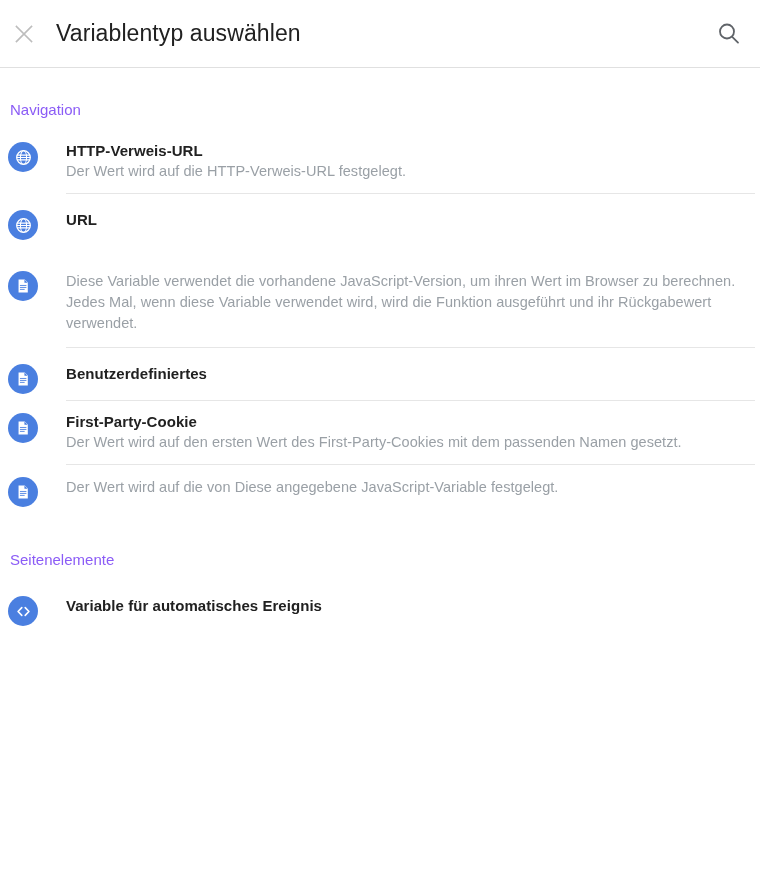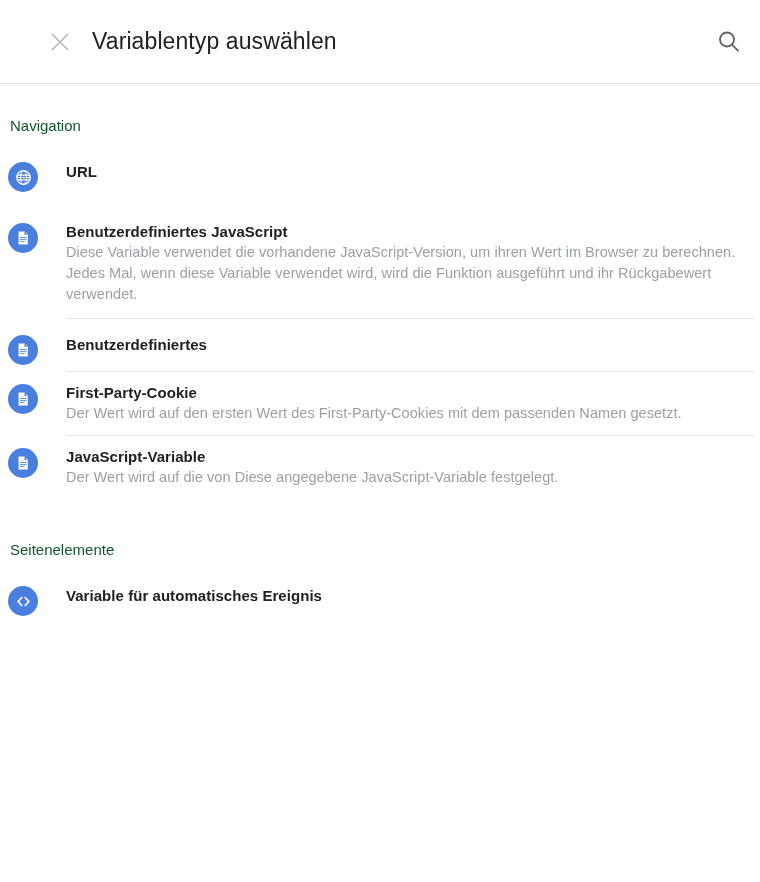--- a/index.html
+++ b/index.html
@@ -13,27 +13,26 @@
     height: 882px;
     overflow: hidden;
     font-family: "Liberation Sans", "DejaVu Sans", sans-serif;
     -webkit-font-smoothing: antialiased;
     color: #212121;
   }
 
   
   .header {
     position: relative;
-    height: 84px;
+    height: 68px;
     box-sizing: border-box;
     border-bottom: 1px solid #e0e0e0;
     display: flex;
     align-items: center;
     background: #ffffff;
-    padding-left: 36px;
   }
   .close-btn {
     width: 24px;
     height: 24px;
     margin-left: 12px;
     margin-right: 20px;
     flex: 0 0 auto;
     display: flex;
     align-items: center;
     justify-content: center;
@@ -64,21 +63,21 @@
   
   .content {
     padding: 0;
   }
   .section {
     padding: 0;
   }
   .section-title {
     font-size: 15px;
     font-weight: 400;
-    color: #14532d;
+    color: #8b5cf6;
     padding: 0 0 0 10px;
     margin: 0;
     line-height: 1;
   }
   .section-nav   .section-title { padding-top: 34px; }
   .section-vars  .section-title { padding-top: 43px; }
   .section-elems .section-title { padding-top: 43px; }
 
   .items { margin-top: 13px; }
 
@@ -160,50 +159,62 @@
     </span>
   </div>
 </div>
 
 <div class="content">
 
   <div class="section section-nav">
     <div class="section-title">Navigation</div>
     <div class="items">
 
-
-      <div class="item single">
+      <div class="item">
         <div class="item-icon">
           <svg width="17" height="17" viewBox="0 0 20 20" aria-hidden="true">
             <circle cx="10" cy="10" r="8" fill="none" stroke="#ffffff" stroke-width="1.5"></circle>
             <ellipse cx="10" cy="10" rx="3.6" ry="8" fill="none" stroke="#ffffff" stroke-width="1.2"></ellipse>
             <path d="M2.4 7.2 H17.6 M2.4 12.8 H17.6 M2 10 H18" stroke="#ffffff" stroke-width="1.2" fill="none"></path>
           </svg>
         </div>
         <div class="item-body">
+          <div class="item-title">HTTP-Verweis-URL</div>
+          <div class="item-desc">Der Wert wird auf die HTTP-Verweis-URL festgelegt.</div>
+        </div>
+      </div>
+
+      <div class="item single">
+        <div class="item-icon">
+          <svg width="17" height="17" viewBox="0 0 20 20" aria-hidden="true">
+            <circle cx="10" cy="10" r="8" fill="none" stroke="#ffffff" stroke-width="1.5"></circle>
+            <ellipse cx="10" cy="10" rx="3.6" ry="8" fill="none" stroke="#ffffff" stroke-width="1.2"></ellipse>
+            <path d="M2.4 7.2 H17.6 M2.4 12.8 H17.6 M2 10 H18" stroke="#ffffff" stroke-width="1.2" fill="none"></path>
+          </svg>
+        </div>
+        <div class="item-body">
           <div class="item-title">URL</div>
         </div>
       </div>
 
     </div>
   </div>
 
   <div class="section section-vars">
     <div class="items">
 
       <div class="item tall">
         <div class="item-icon">
           <svg width="16" height="16" viewBox="0 0 18 18" aria-hidden="true">
             <path d="M4 1.6 H11 L14.4 5 V16.4 H4 Z" fill="#ffffff"></path>
             <path d="M10.6 1.8 V5.3 H14.2" fill="#4a7fe0"></path>
             <path d="M6 8.4 H12.4 M6 10.6 H12.4 M6 12.8 H10.4" stroke="#4a7fe0" stroke-width="1" fill="none" stroke-linecap="round"></path>
           </svg>
         </div>
         <div class="item-body">
-          <div class="item-title">Benutzerdefiniertes JavaScript</div>
           <div class="item-desc">Diese Variable verwendet die vorhandene JavaScript-Version, um ihren Wert im Browser zu berechnen. Jedes Mal, wenn diese Variable verwendet wird, wird die Funktion ausgeführt und ihr Rückgabewert verwendet.</div>
         </div>
       </div>
 
       <div class="item single">
         <div class="item-icon">
           <svg width="16" height="16" viewBox="0 0 18 18" aria-hidden="true">
             <path d="M4 1.6 H11 L14.4 5 V16.4 H4 Z" fill="#ffffff"></path>
             <path d="M10.6 1.8 V5.3 H14.2" fill="#4a7fe0"></path>
             <path d="M6 8.4 H12.4 M6 10.6 H12.4 M6 12.8 H10.4" stroke="#4a7fe0" stroke-width="1" fill="none" stroke-linecap="round"></path>
@@ -230,21 +241,20 @@
 
       <div class="item">
         <div class="item-icon">
           <svg width="16" height="16" viewBox="0 0 18 18" aria-hidden="true">
             <path d="M4 1.6 H11 L14.4 5 V16.4 H4 Z" fill="#ffffff"></path>
             <path d="M10.6 1.8 V5.3 H14.2" fill="#4a7fe0"></path>
             <path d="M6 8.4 H12.4 M6 10.6 H12.4 M6 12.8 H10.4" stroke="#4a7fe0" stroke-width="1" fill="none" stroke-linecap="round"></path>
           </svg>
         </div>
         <div class="item-body">
-          <div class="item-title">JavaScript-Variable</div>
           <div class="item-desc">Der Wert wird auf die von Diese angegebene JavaScript-Variable festgelegt.</div>
         </div>
       </div>
 
     </div>
   </div>
 
   <div class="section section-elems">
     <div class="section-title">Seitenelemente</div>
     <div class="items">

